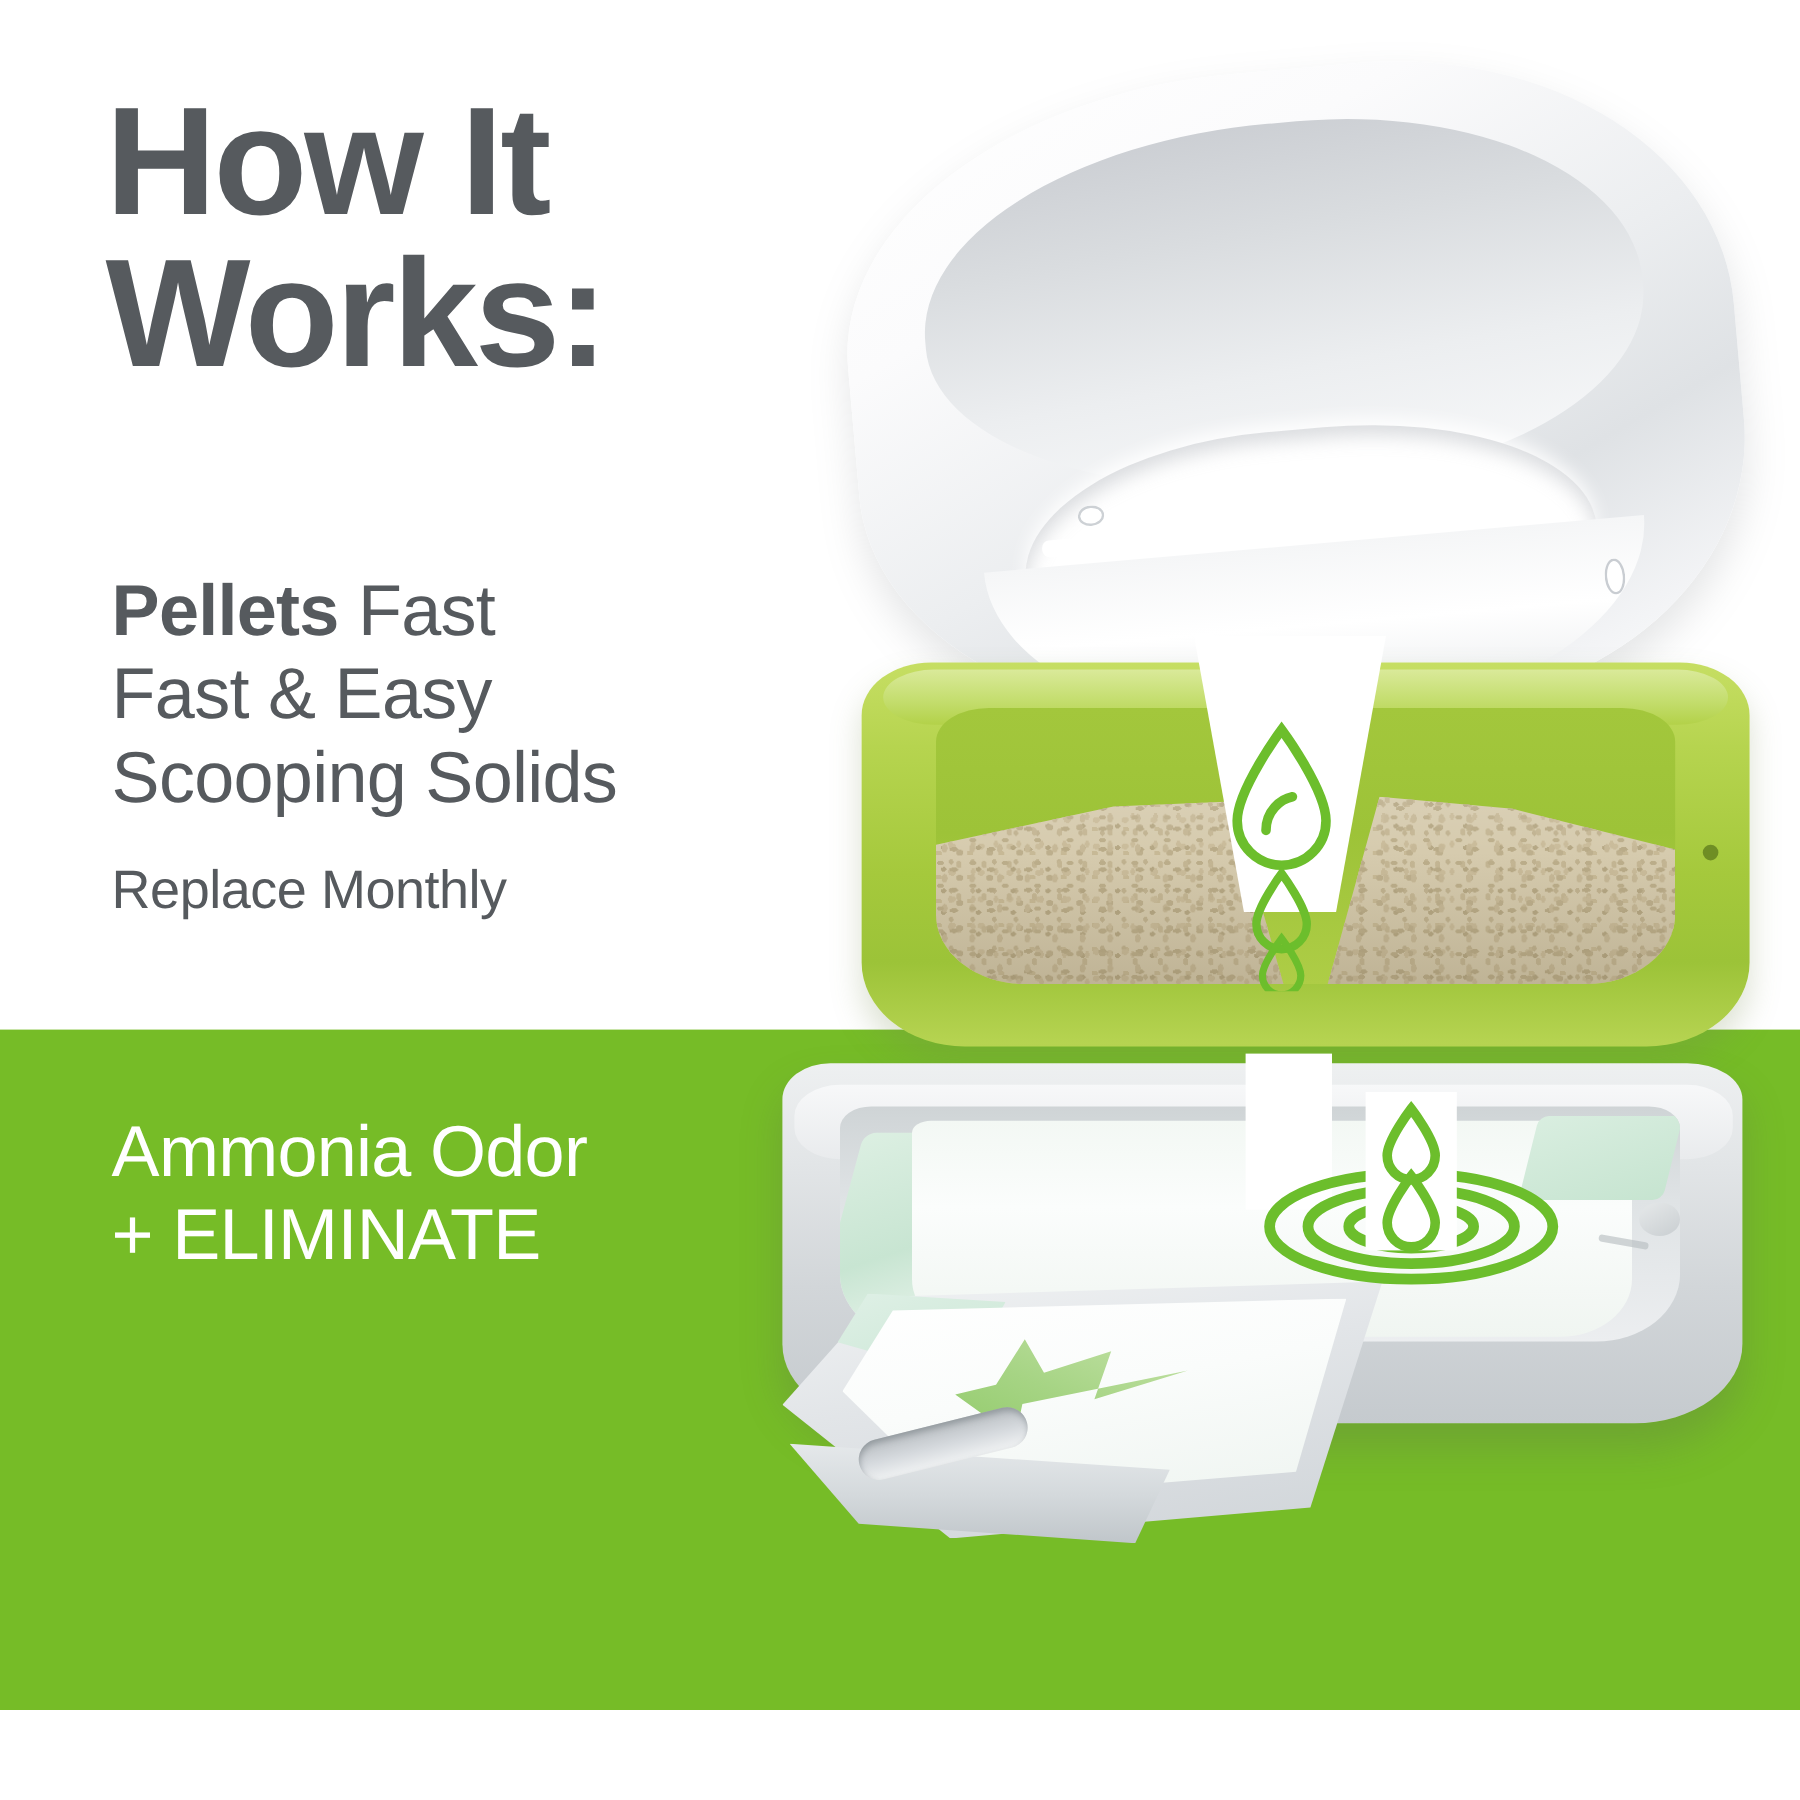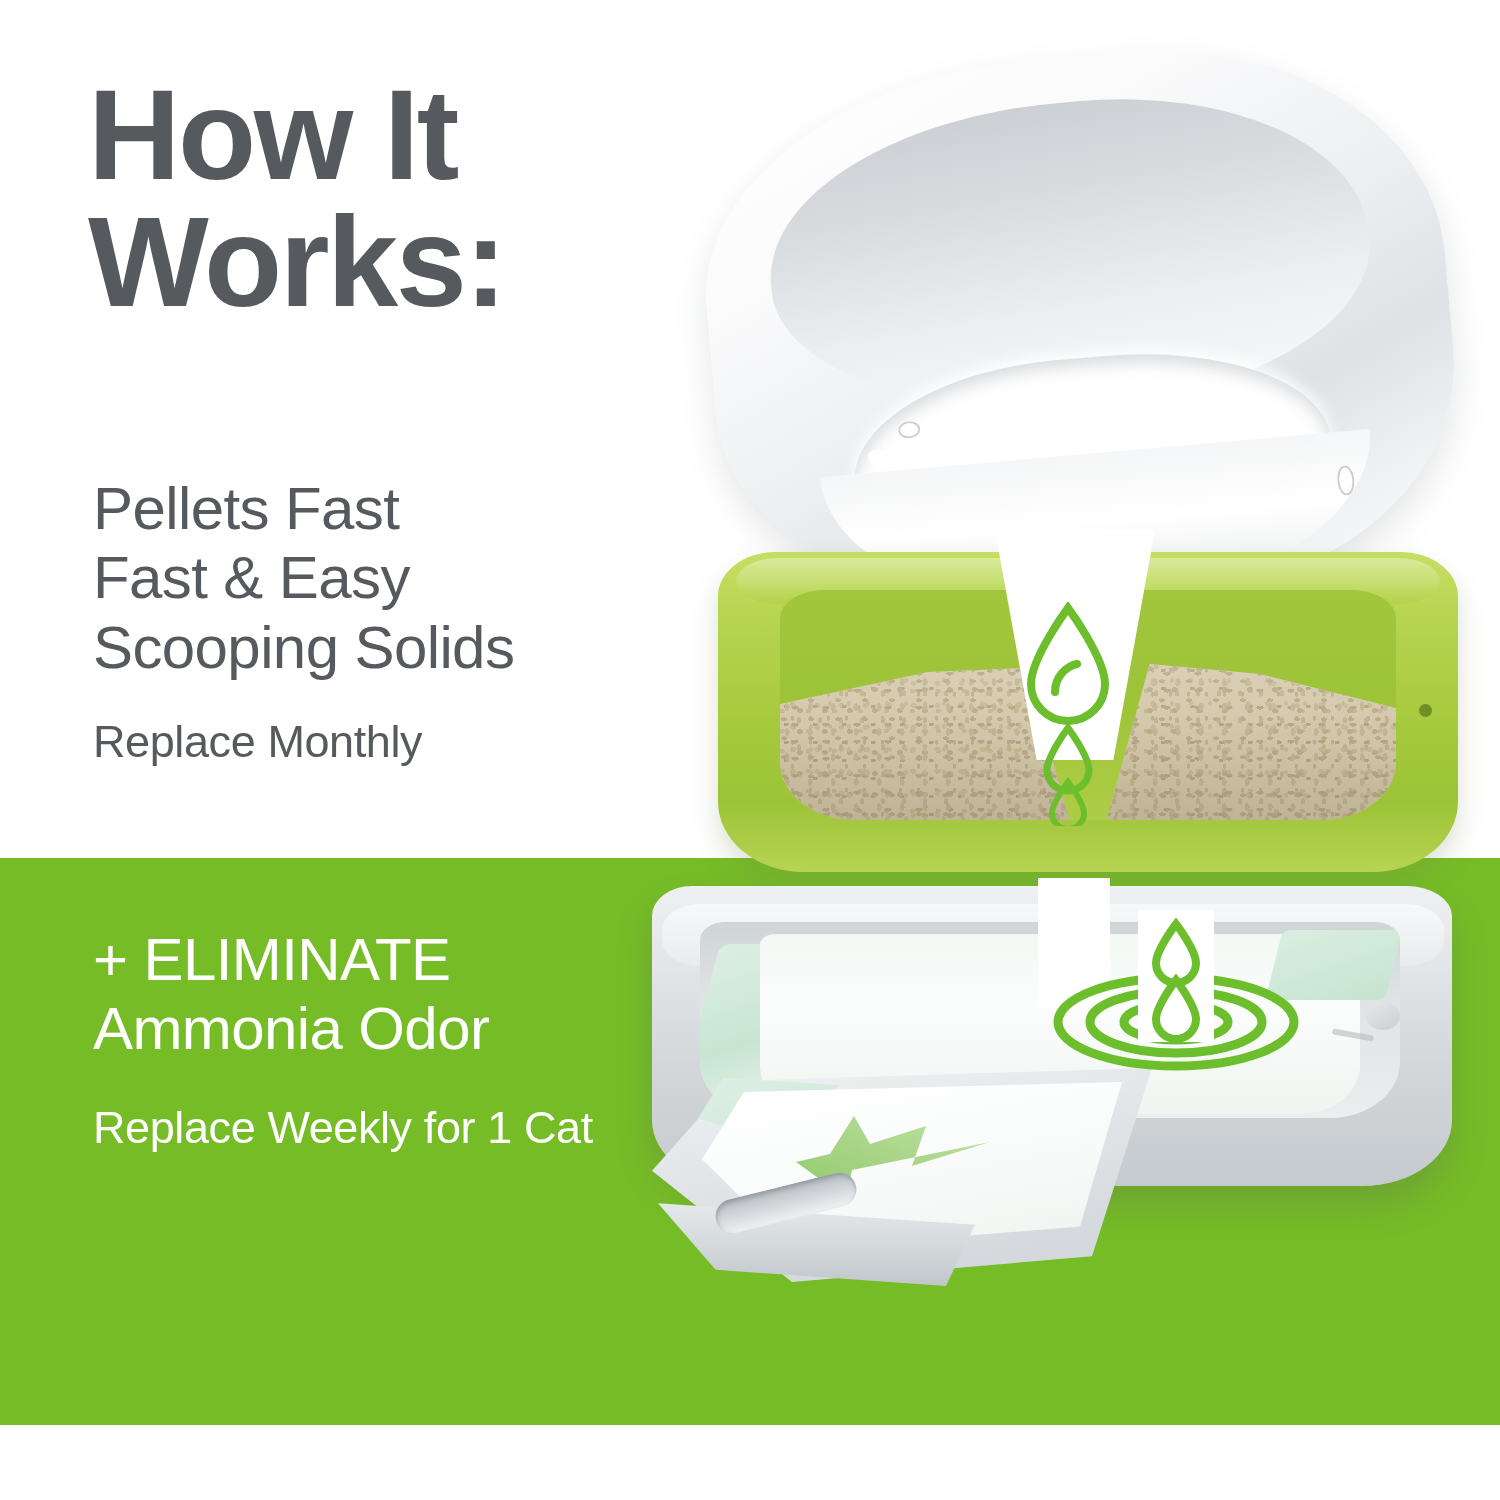--- a/index.html
+++ b/index.html
@@ -49,21 +49,21 @@
     width:640px;
     color:#FFFFFF;
   }
   .body-line {
     font-size:60px;
     line-height:1.155;
     letter-spacing:-0.6px;
     font-weight:normal;
     white-space:nowrap;
   }
-  .body-line .lead { font-weight:normal; }
+  .body-line .lead { font-weight:bold; }
   .subnote {
     font-size:45px;
     font-weight:500;
     letter-spacing:-0.4px;
     white-space:nowrap;
   }
   .block-pellets .subnote { margin-top:34px; }
   .block-pads .subnote { margin-top:38px; }
 
   
@@ -291,23 +291,22 @@
   <h1 class="headline">How It Works:</h1>
 
   <div class="block-pellets">
     <div class="body-line"><span class="lead">Pellets</span><span> Fast</span></div>
     <div class="body-line">Fast &amp; Easy</div>
     <div class="body-line">Scooping Solids</div>
     <div class="subnote">Replace Monthly</div>
   </div>
 
   <div class="block-pads">
+    <div class="body-line">Ammonia Odor</div>
     <div class="body-line">+ ELIMINATE</div>
-    <div class="body-line">Ammonia Odor</div>
-    <div class="subnote">Replace Weekly for 1 Cat</div>
   </div>
 
   <div class="product">
 
     <div class="hood">
       <div class="hood-outer"></div>
       <div class="hood-inner-shadow"></div>
       <div class="hood-hole"></div>
       <div class="hood-lip-front"></div>
       <div class="hood-notch"></div>

